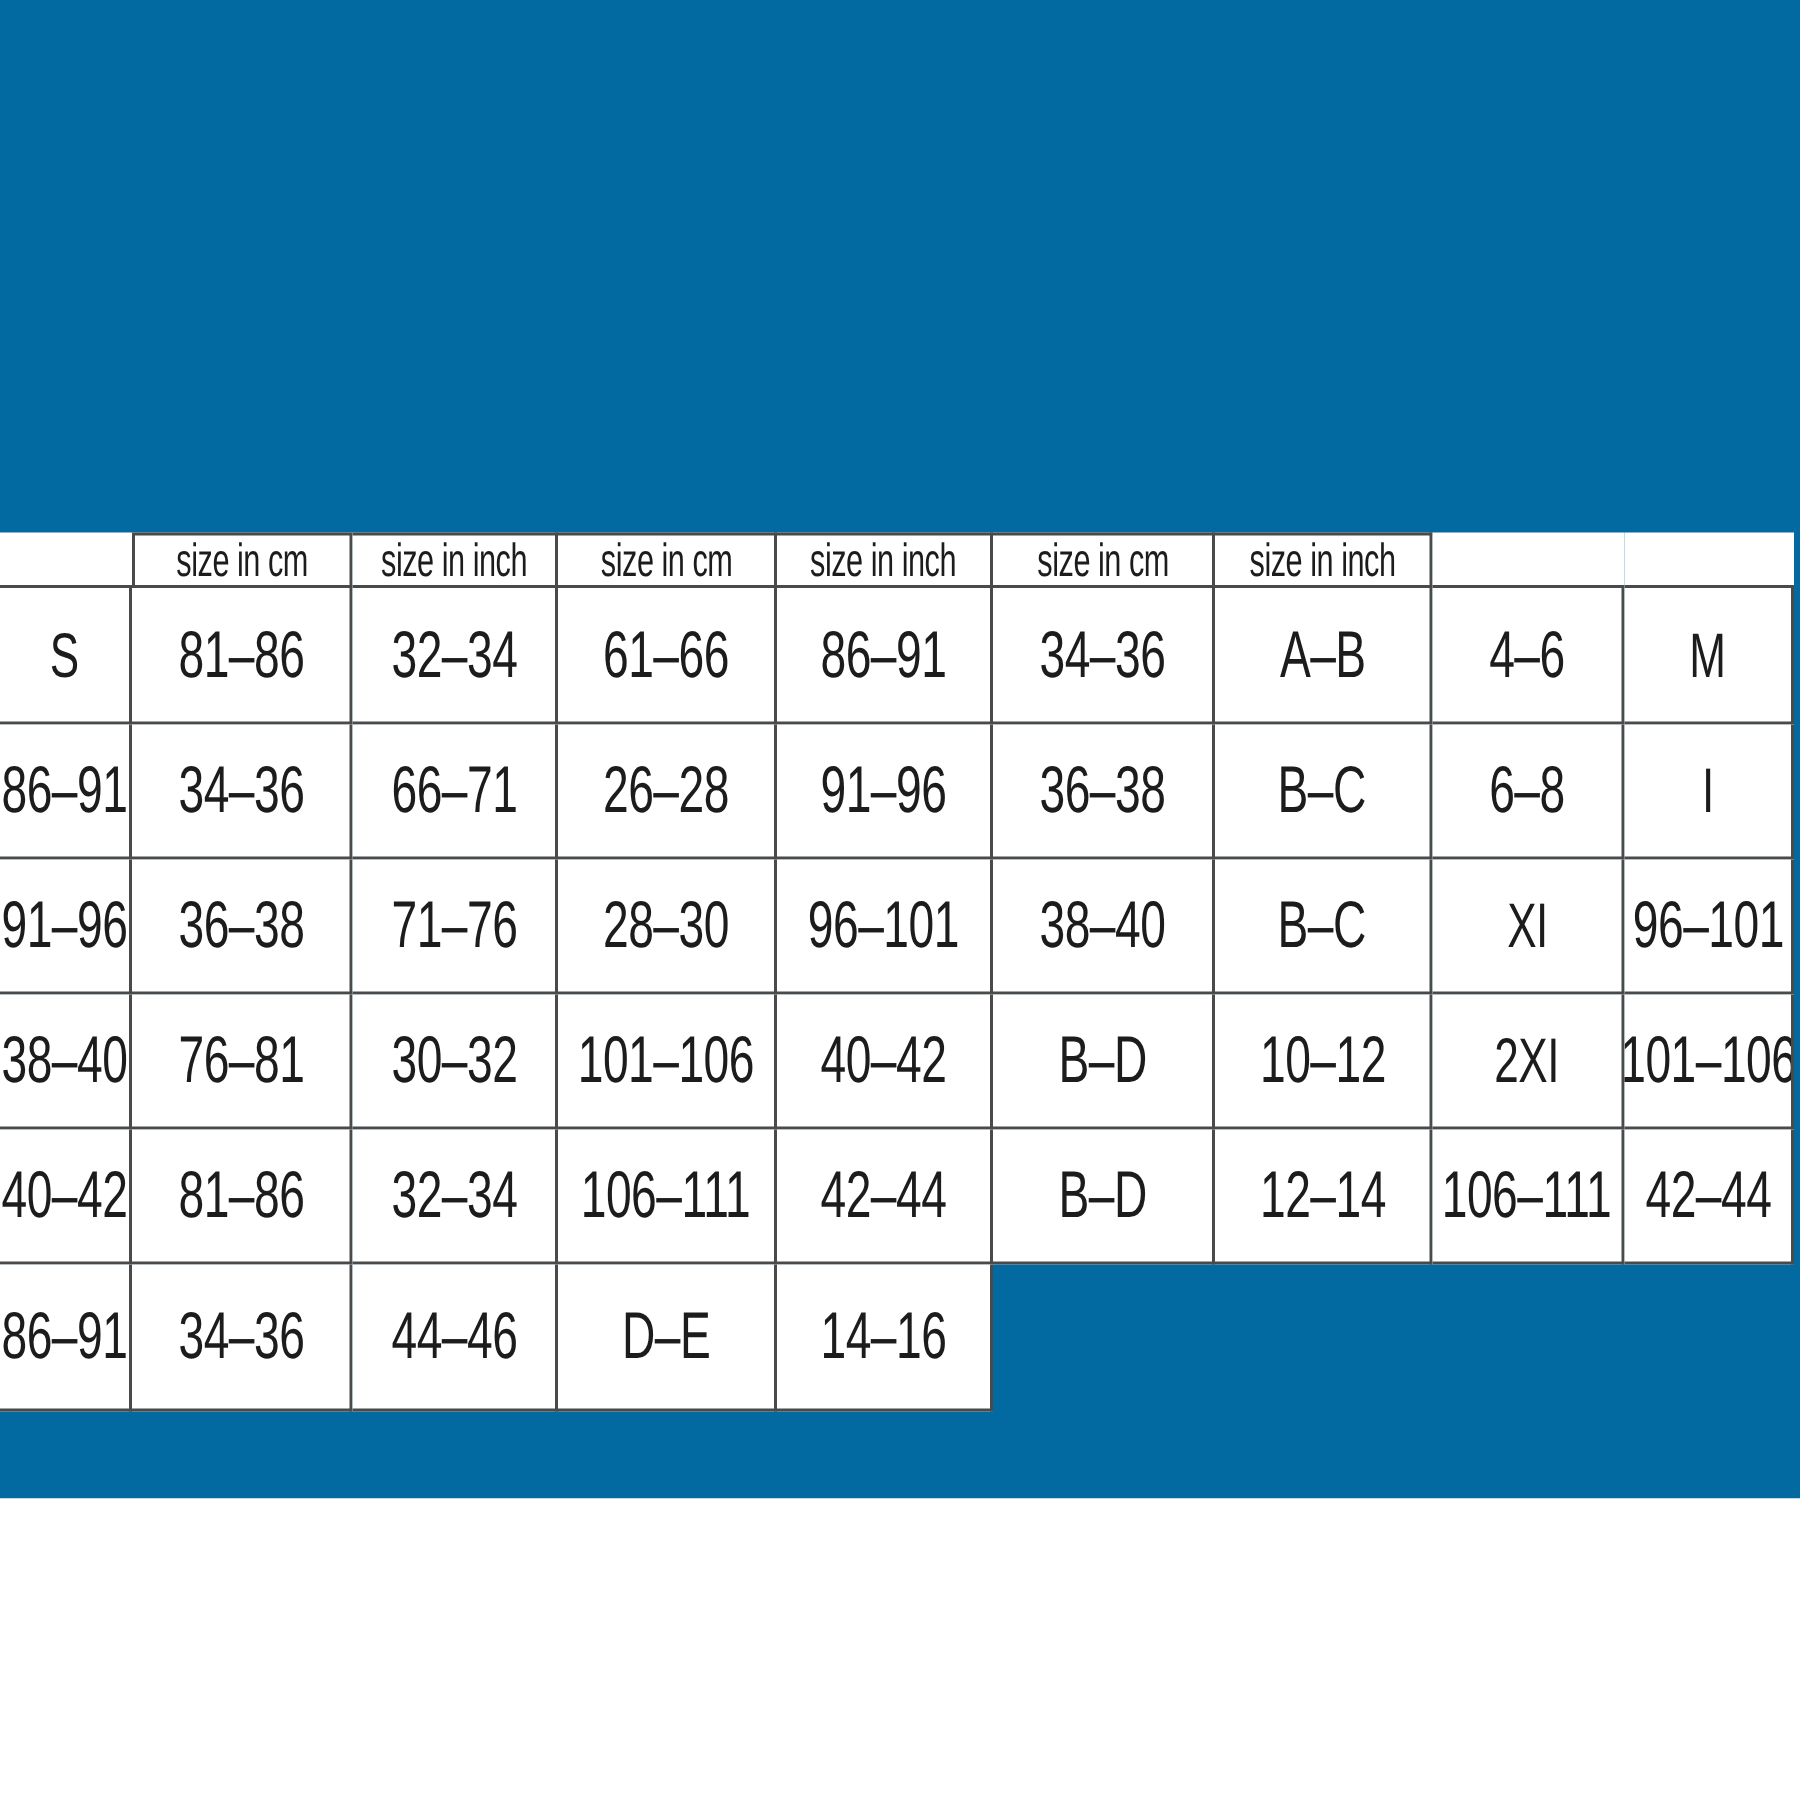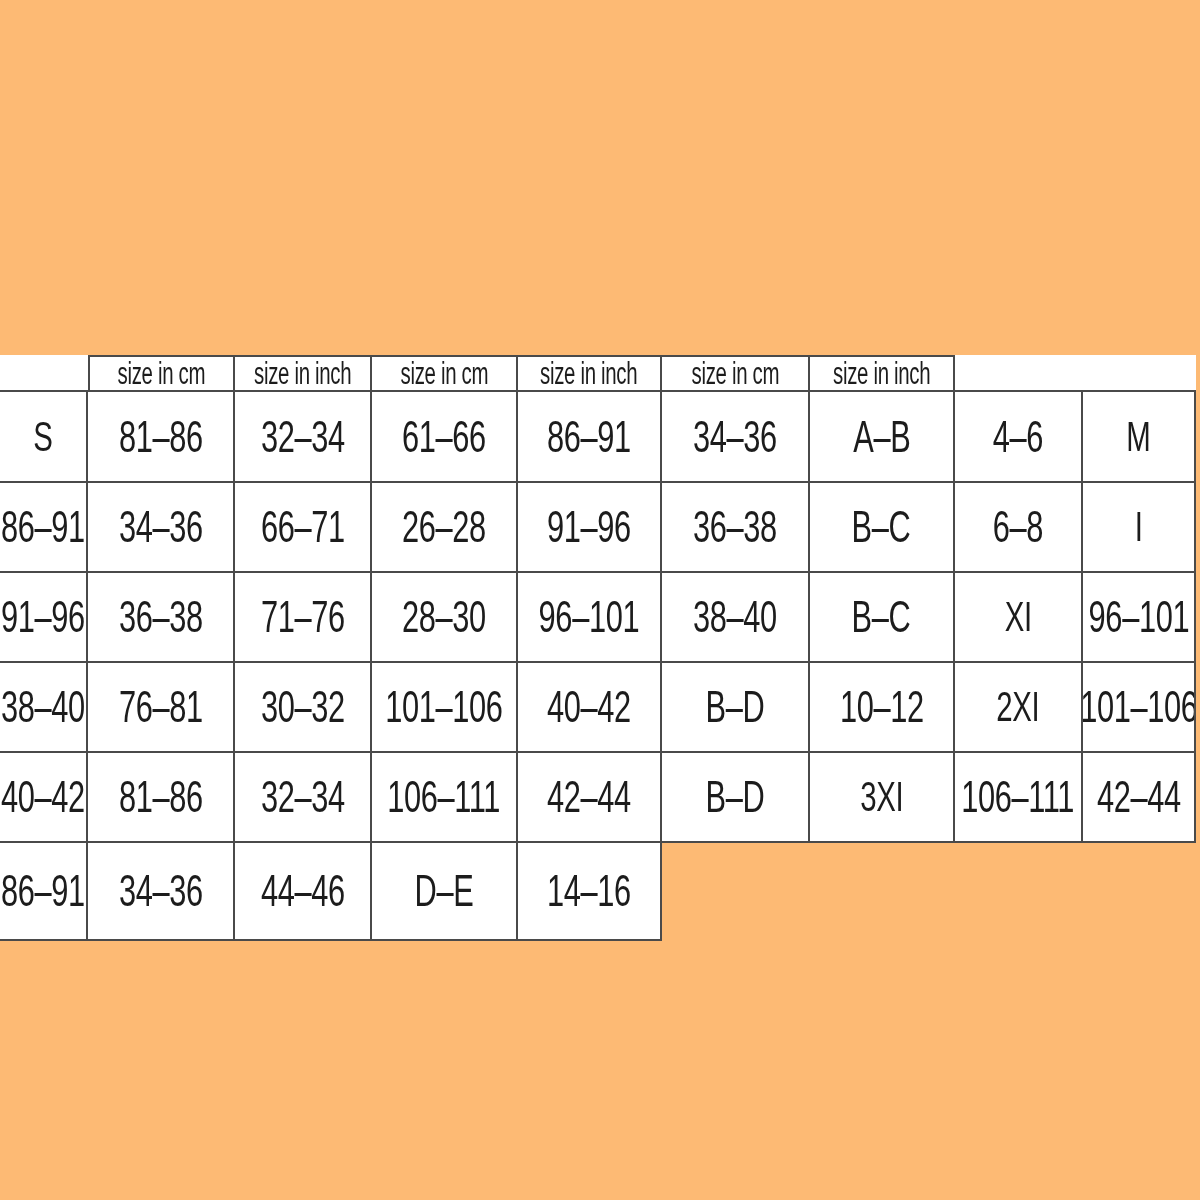--- a/index.html
+++ b/index.html
@@ -3,22 +3,22 @@
 <meta charset="utf-8">
 <style>
   html, body {
     margin: 0;
     padding: 0;
     background: #ffffff;
   }
   .canvas {
     position: relative;
     width: 1200px;
-    height: 1200px;
-    background: #fdba74;
+    height: 999px;
+    background: #0369a1;
     overflow: hidden;
     font-family: "Liberation Sans", sans-serif;
     color: #1c1c1c;
   }
   .size-table {
     position: absolute;
     left: 0;
     top: 355px;
     display: grid;
     grid-template-columns: 88px 147px 137px 146px 144px 148px 145px 128px 113px;
@@ -219,24 +219,24 @@
       </div>
     <div class="c d num">
         <span class="t">106–111</span>
       </div>
     <div class="c d num">
         <span class="t">42–44</span>
       </div>
     <div class="c d num">
         <span class="t">B–D</span>
       </div>
-
-    <div class="c d lbl">
-        <span class="t">3XI</span>
-      </div>
+    <div class="c d num">
+        <span class="t">12–14</span>
+      </div>
+
     <div class="c d num">
         <span class="t">106–111</span>
       </div>
     <div class="c d num">
         <span class="t">42–44</span>
       </div>
     <div class="c d num">
         <span class="t">86–91</span>
       </div>
     <div class="c d num">

